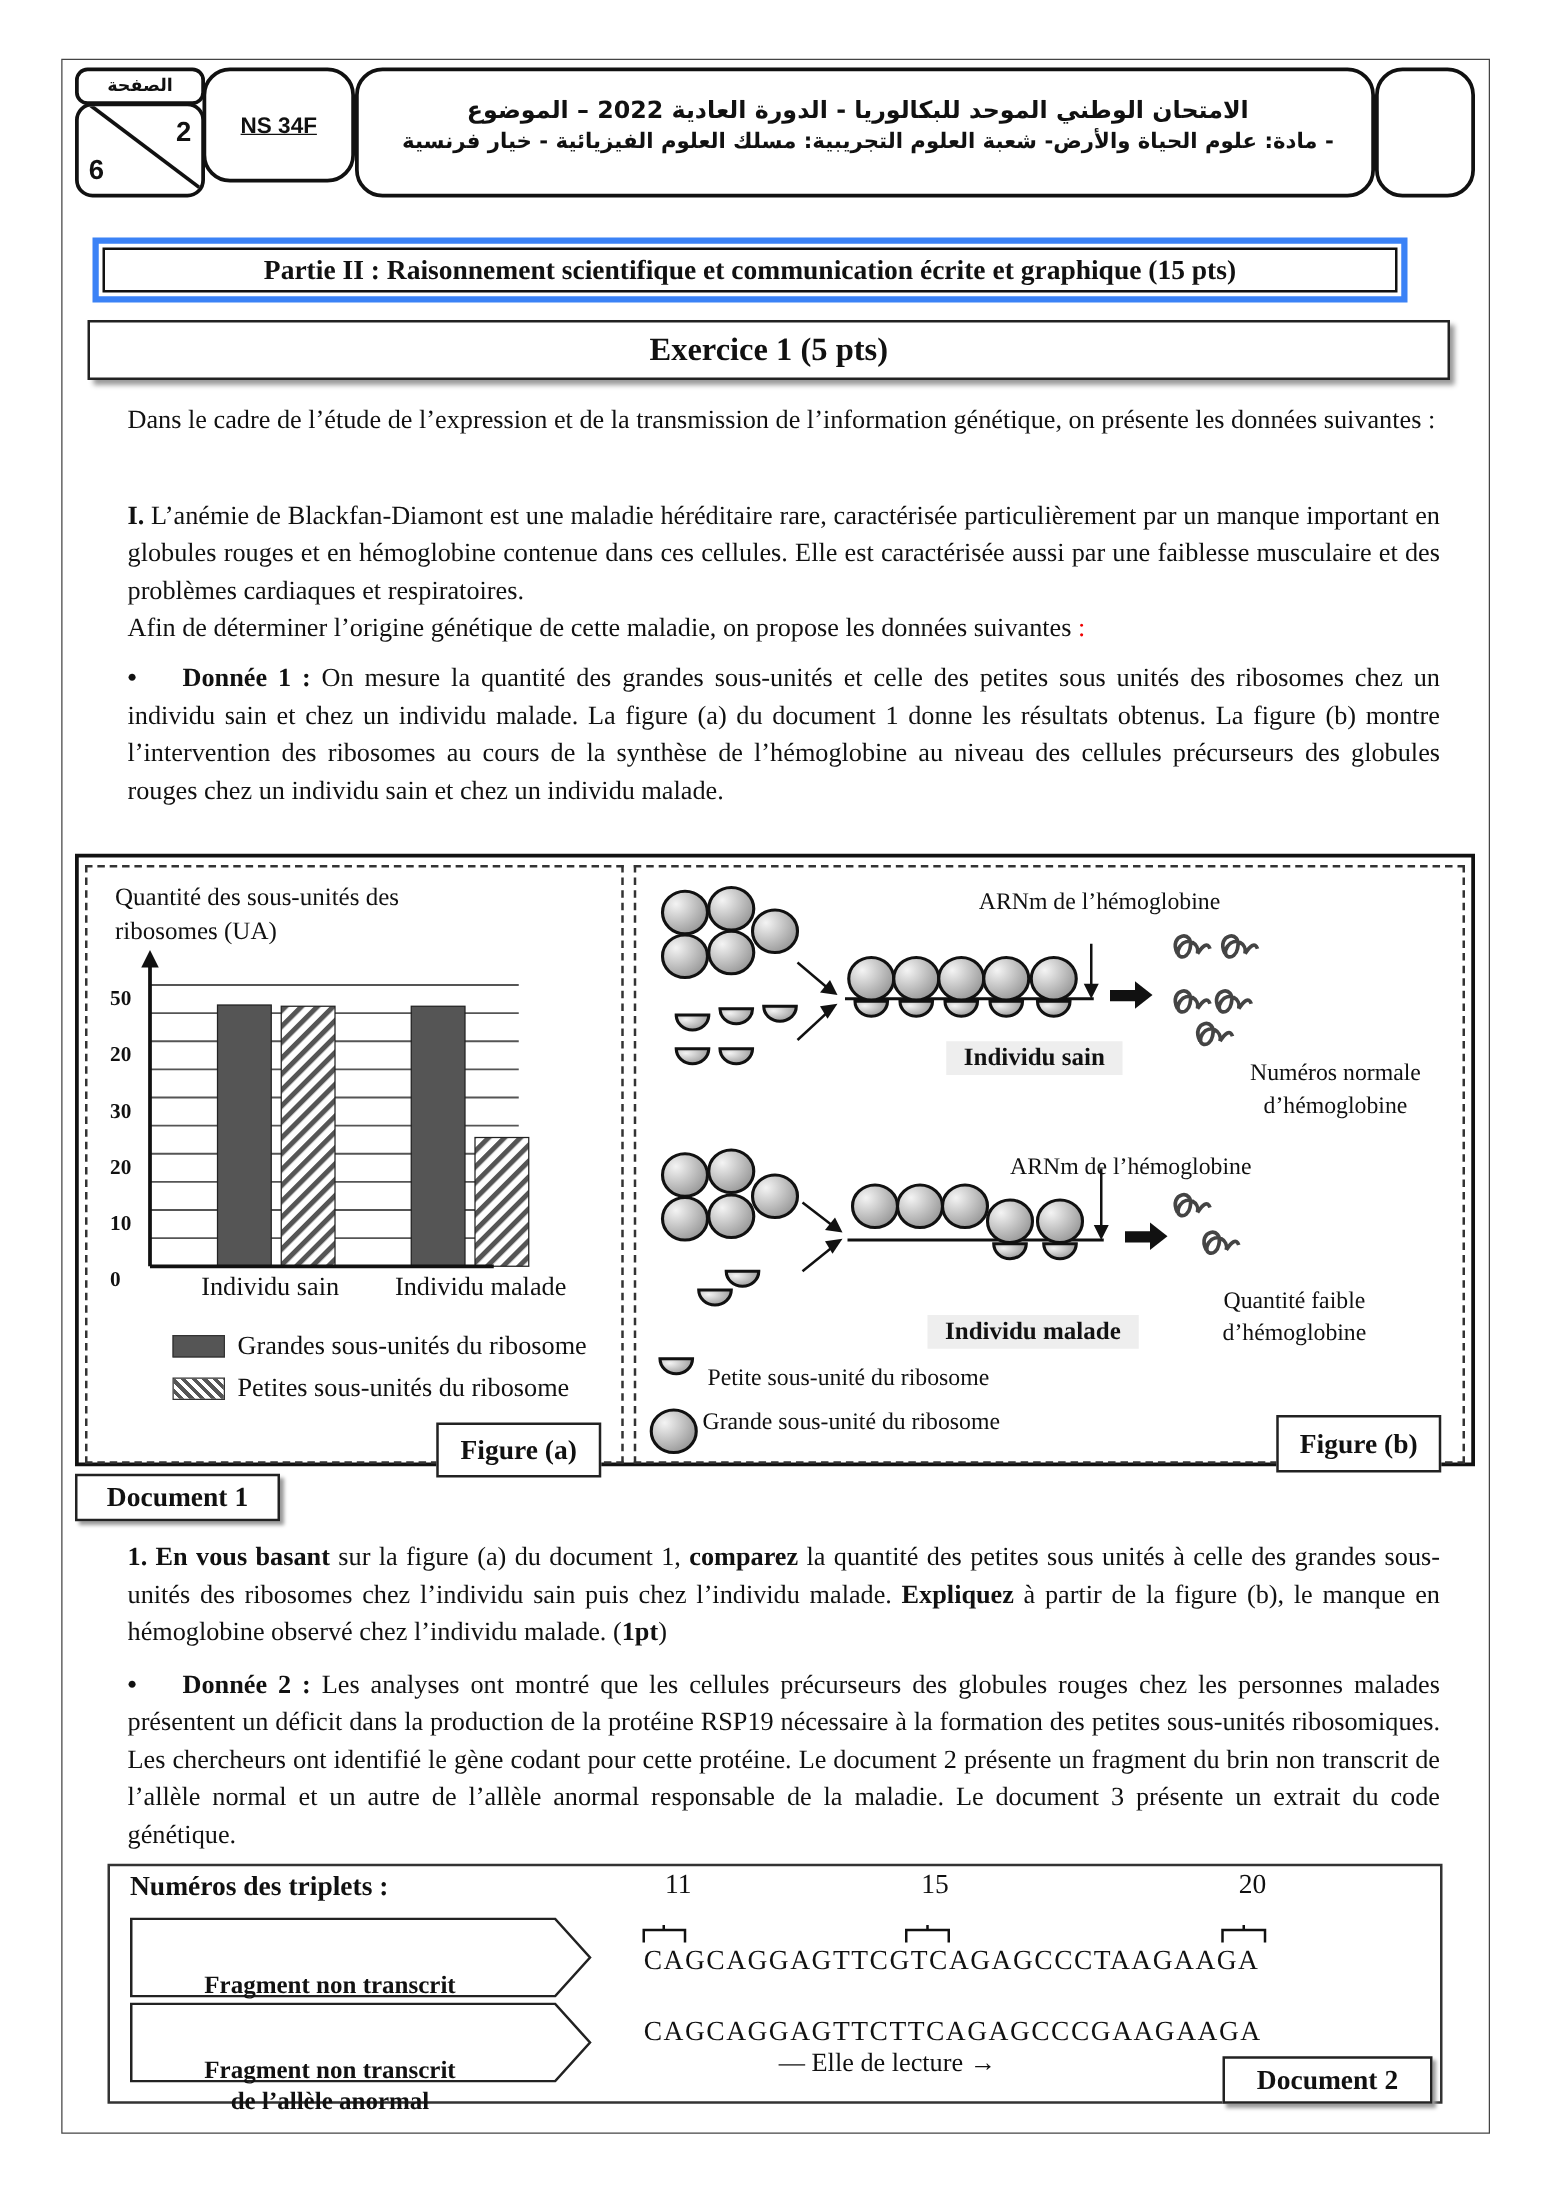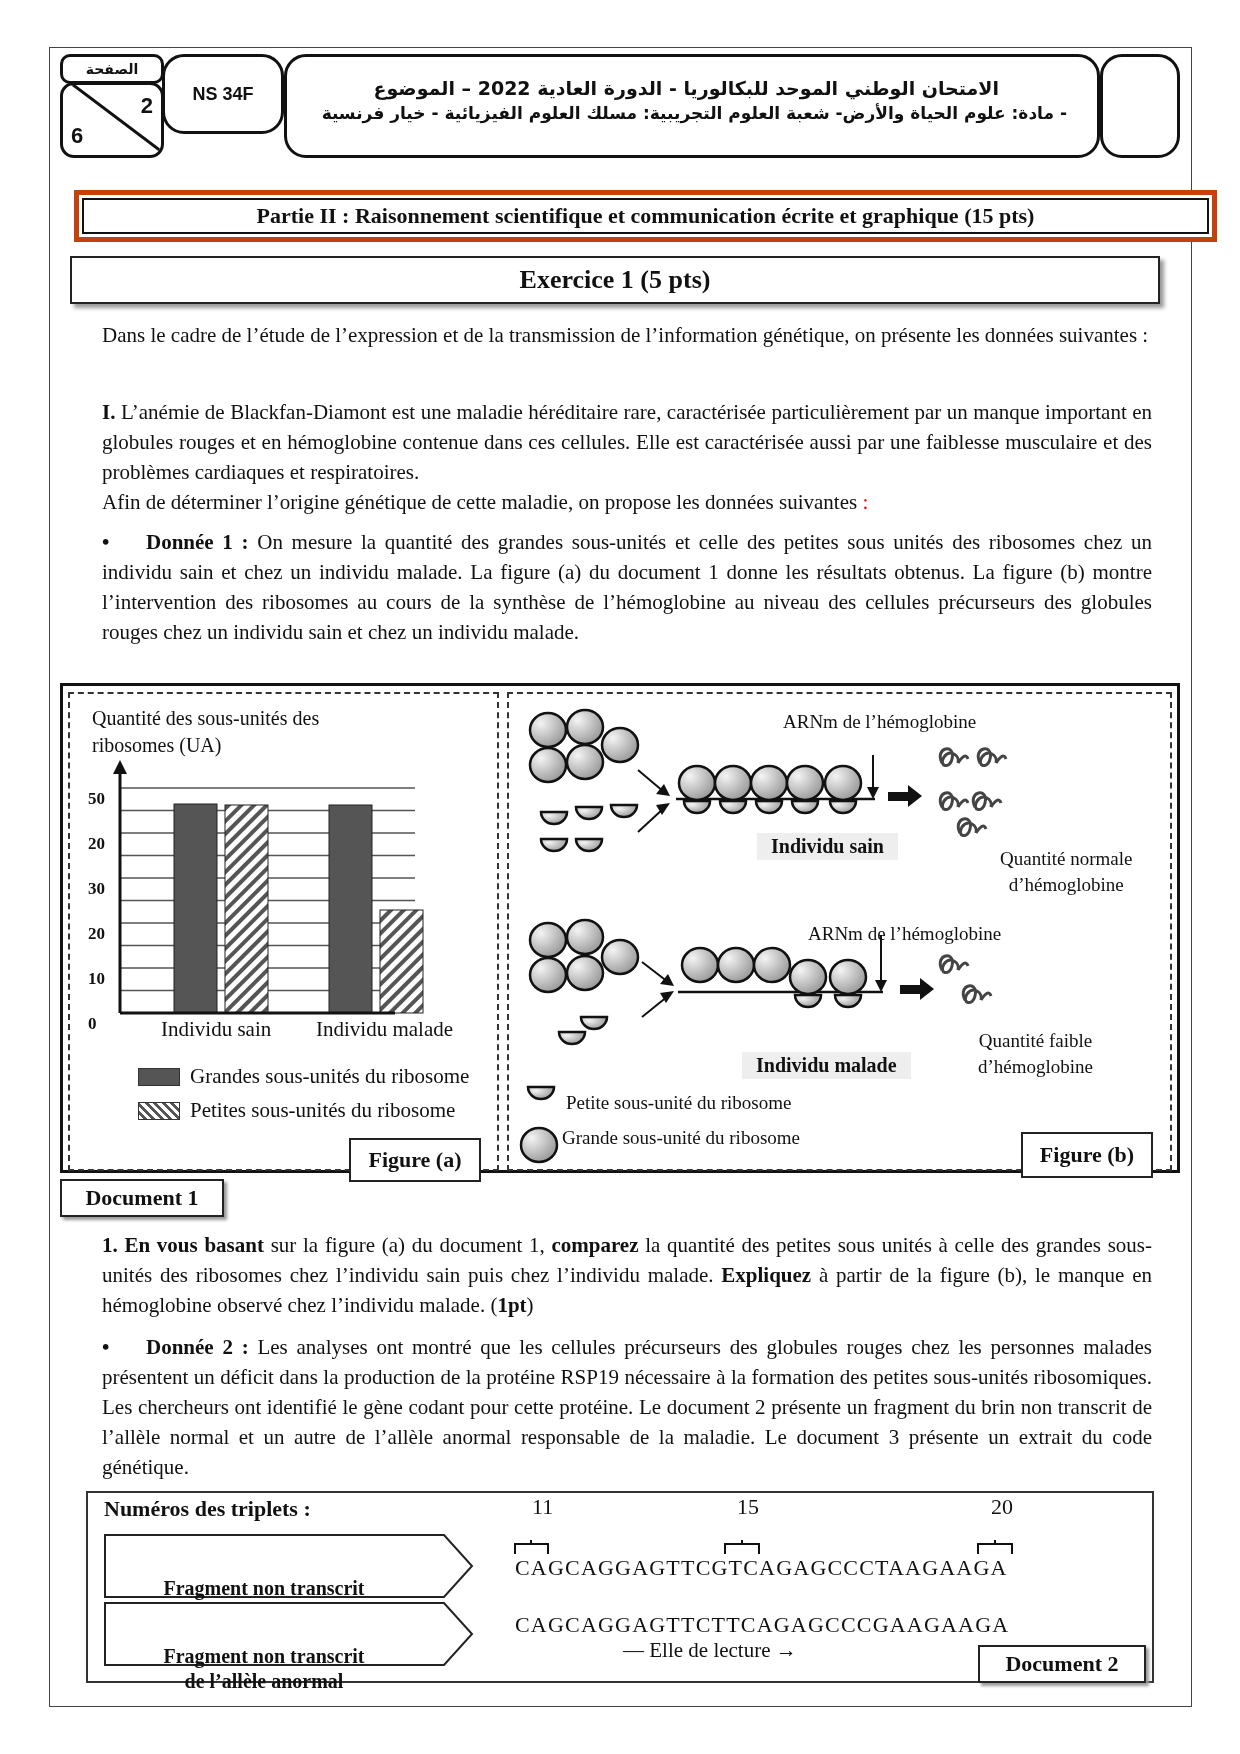--- a/index.html
+++ b/index.html
@@ -7,28 +7,28 @@
   .page-frame { position: absolute; left: 49px; top: 47px; width: 1143px; height: 1660px; border: 1px solid #444; }
   .abs { position: absolute; }
 
   
   .hbox { position: absolute; border: 3px solid #111; border-radius: 22px; background: #fff; }
   .page-label { left: 60px; top: 54px; width: 104px; height: 30px; border-radius: 10px; font-family: "DejaVu Sans", sans-serif; font-weight: bold; font-size: 14px; text-align: center; line-height: 24px; }
   .page-num-box { left: 60px; top: 82px; width: 104px; height: 76px; border-radius: 14px; overflow: hidden; }
   .page-num-box .diag { position: absolute; left: -10px; top: 36px; width: 140px; height: 3px; background: #111; transform: rotate(37deg); }
   .page-cur { position: absolute; right: 8px; top: 8px; font-family: "Liberation Sans", sans-serif; font-weight: bold; font-size: 22px; }
   .page-tot { position: absolute; left: 8px; bottom: 6px; font-family: "Liberation Sans", sans-serif; font-weight: bold; font-size: 22px; }
-  .code-box { left: 162px; top: 54px; width: 122px; height: 80px; font-family: "Liberation Sans", sans-serif; font-weight: bold; font-size: 18px; display: flex; align-items: center; justify-content: center; }
+  .code-box { left: 162px; top: 54px; width: 122px; height: 92px; font-family: "Liberation Sans", sans-serif; font-weight: bold; font-size: 18px; display: flex; align-items: center; justify-content: center; text-decoration: underline; }
   .title-box { left: 284px; top: 54px; width: 816px; height: 104px; direction: rtl; font-family: "DejaVu Sans", sans-serif; font-weight: bold; padding: 20px 30px 0 0; }
   .title-box .l1 { font-size: 19px; margin-right: 68px; }
   .title-box .l2 { font-size: 17px; margin-top: 4px; text-align: right; }
   .blank-box { left: 1100px; top: 54px; width: 80px; height: 104px; }
 
   
-  .part-box { left: 74px; top: 190px; width: 1143px; height: 52px; border: 5px solid #c2410c; background:#fff; }
+  .part-box { left: 74px; top: 190px; width: 1052px; height: 52px; border: 5px solid #3b82f6; background:#fff; }
   .part-box .inner { position: absolute; inset: 3px; border: 2px solid #111; display: flex; align-items: center; justify-content: center; font-weight: bold; font-size: 22px; }
   .ex-box { left: 70px; top: 256px; width: 1090px; height: 48px; border: 2px solid #222; box-shadow: 4px 4px 4px #999; display: flex; align-items: center; justify-content: center; font-weight: bold; font-size: 26px; }
 
   .para { position: absolute; left: 102px; width: 1050px; font-size: 21px; line-height: 30px; text-align: justify; }
   .para b { font-weight: bold; }
   .red { color: #e00; }
   .bullet { display: inline-block; width: 44px; font-weight: bold; }
 
   
   .doc1 { left: 60px; top: 683px; width: 1120px; height: 490px; border: 3px solid #111; }
@@ -227,21 +227,21 @@
     <path d="M455,305 c-8,-16 14,-20 10,-4 c-2,10 -14,8 -8,-2 c6,-8 16,-2 14,6 m0,0 c4,-6 8,-10 10,-4"></path>
   </g>
 
   <use href="#small" x="31" y="400"></use>
   <use href="#large" x="29" y="450"></use>
 </svg>
 
 <div class="label" style="left:783px;top:711px;">ARNm de l’hémoglobine</div>
 <div class="label-bold" style="left:757px;top:833px;">Individu sain</div>
 <div class="label" style="left:1000px;top:846px;text-align:center;line-height:26px;">
-  <div>Quantité normale</div>
+  <div>Numéros normale</div>
   <div>d’hémoglobine</div>
 </div>
 <div class="label" style="left:808px;top:923px;">ARNm de l’hémoglobine</div>
 <div class="label-bold" style="left:742px;top:1052px;">Individu malade</div>
 <div class="label" style="left:978px;top:1028px;text-align:center;line-height:26px;">
   <div>Quantité faible</div>
   <div>d’hémoglobine</div>
 </div>
 <div class="label" style="left:566px;top:1092px;">Petite sous-unité du ribosome</div>
 <div class="label" style="left:562px;top:1127px;">Grande sous-unité du ribosome</div>

